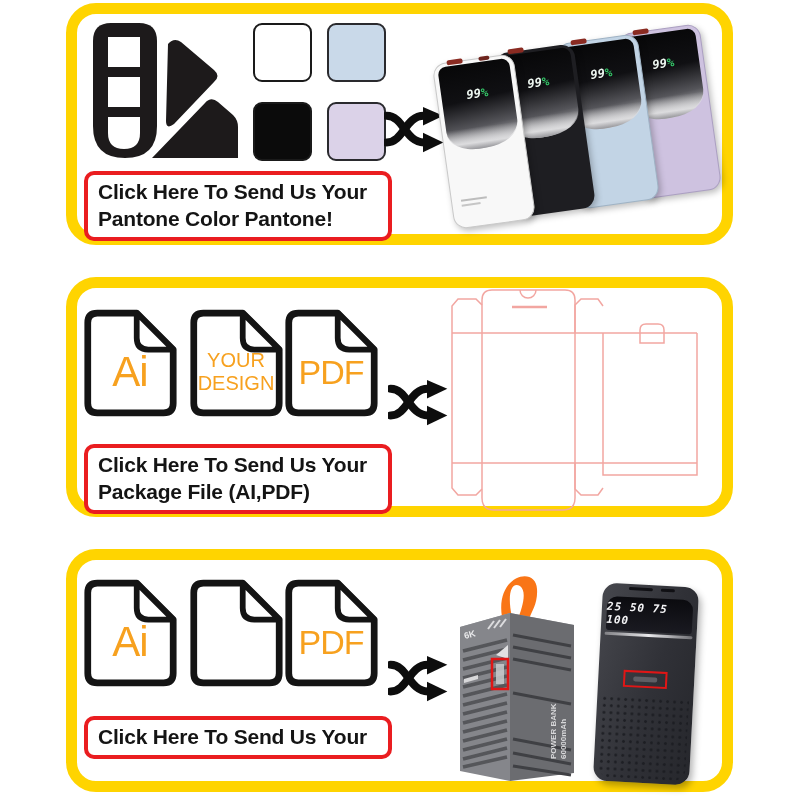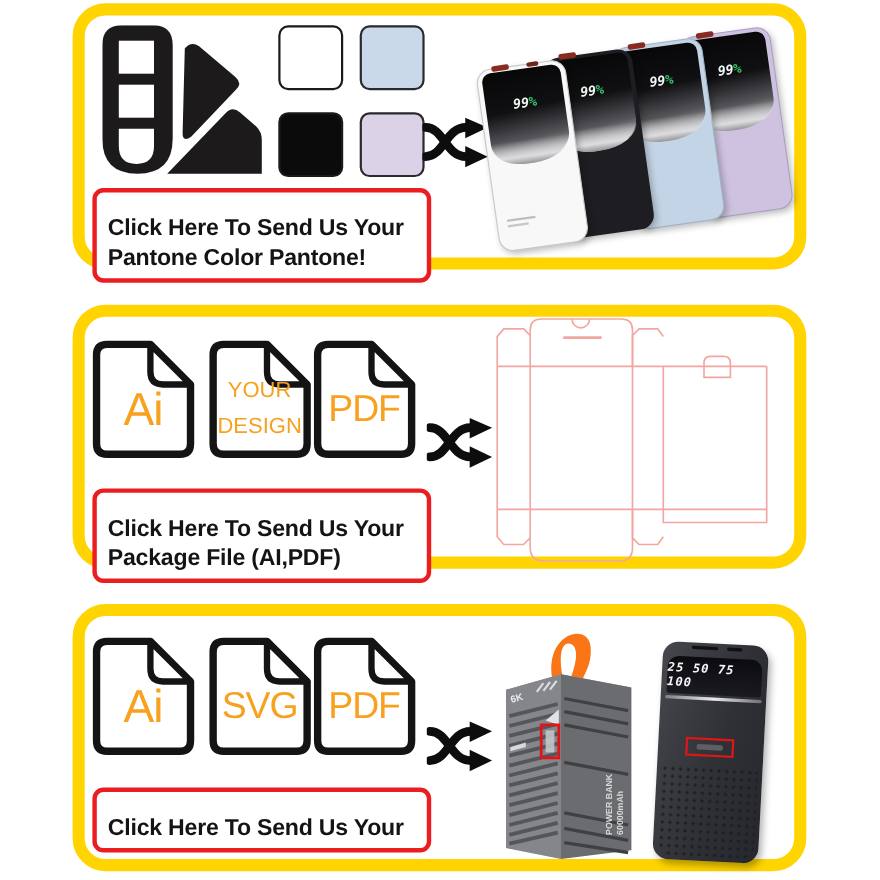--- a/index.html
+++ b/index.html
@@ -13,21 +13,21 @@
   }
   #panel1{top:3px;height:242px;}
   #panel2{top:277px;height:240px;}
   #panel3{top:549px;height:243px;}
   .panel-inner{position:absolute;inset:0;}
 
   
   .callout{
     position:absolute;left:7px;top:156px;width:308px;box-sizing:border-box;
     border:4px solid #EA1D20;border-radius:10px;background:#fff;
-    padding:19px 10px 5px 10px;
+    padding:3px 10px 5px 10px;
     font-weight:bold;font-size:21px;line-height:27px;color:#141414;
     letter-spacing:-0.2px;white-space:nowrap;
   }
   #panel1 .callout{top:157px;}
 
   
   .pantone-icon{position:absolute;left:16px;top:9px;}
 
   
   .swatch{position:absolute;width:59px;height:59px;border-radius:9px;box-sizing:border-box;border:2.5px solid #1a1a1a;}
@@ -74,21 +74,21 @@
 
   
   .file-icon{position:absolute;width:96px;height:110px;}
   .file-icon .file-svg{position:absolute;inset:0;width:100%;height:100%;}
   .file-label{
     position:absolute;inset:26px 6px 8px 6px;display:flex;align-items:center;justify-content:center;
     text-align:center;font-weight:normal;color:#F7A11F;
   }
   .file-label.big{font-size:42px;letter-spacing:-1px;}
   .file-label.mid{font-size:34px;letter-spacing:-1px;}
-  .file-label.small{font-size:20px;line-height:33px;padding:0 6px;}
+  .file-label.small{font-size:20px;line-height:23px;padding:0 6px;}
   .fi-1{left:5px;top:20px;}
   .fi-2{left:111px;top:20px;}
   .fi-3{left:206px;top:20px;}
   #panel3 .fi-1,#panel3 .fi-2,#panel3 .fi-3{top:18px;}
 
   
   .dieline{position:absolute;left:370px;top:-3px;}
 
   
   .box-product{position:absolute;left:375px;top:3px;}
@@ -246,21 +246,20 @@
         <path d="M16 5 H57 L95 43 V99 q0 10 -10 10 H16 q-10 0 -10 -10 V15 q0 -10 10 -10 Z" fill="#fff" stroke="#141414" stroke-width="7" stroke-linejoin="round"></path>
         <path d="M57 5 V31 q0 12 12 12 H95 Z" fill="#fff" stroke="#141414" stroke-width="6" stroke-linejoin="round"></path>
       </svg>
       <div class="file-label big">Ai</div>
     </div>
     <div class="file-icon fi-2">
       <svg class="file-svg" viewBox="0 0 100 114">
         <path d="M16 5 H57 L95 43 V99 q0 10 -10 10 H16 q-10 0 -10 -10 V15 q0 -10 10 -10 Z" fill="#fff" stroke="#141414" stroke-width="7" stroke-linejoin="round"></path>
         <path d="M57 5 V31 q0 12 12 12 H95 Z" fill="#fff" stroke="#141414" stroke-width="6" stroke-linejoin="round"></path>
       </svg>
-      <div class="file-label mid">SVG</div>
     </div>
     <div class="file-icon fi-3">
       <svg class="file-svg" viewBox="0 0 100 114">
         <path d="M16 5 H57 L95 43 V99 q0 10 -10 10 H16 q-10 0 -10 -10 V15 q0 -10 10 -10 Z" fill="#fff" stroke="#141414" stroke-width="7" stroke-linejoin="round"></path>
         <path d="M57 5 V31 q0 12 12 12 H95 Z" fill="#fff" stroke="#141414" stroke-width="6" stroke-linejoin="round"></path>
       </svg>
       <div class="file-label mid">PDF</div>
     </div>
 
     <svg class="shuffle" viewBox="0 0 70 56">

